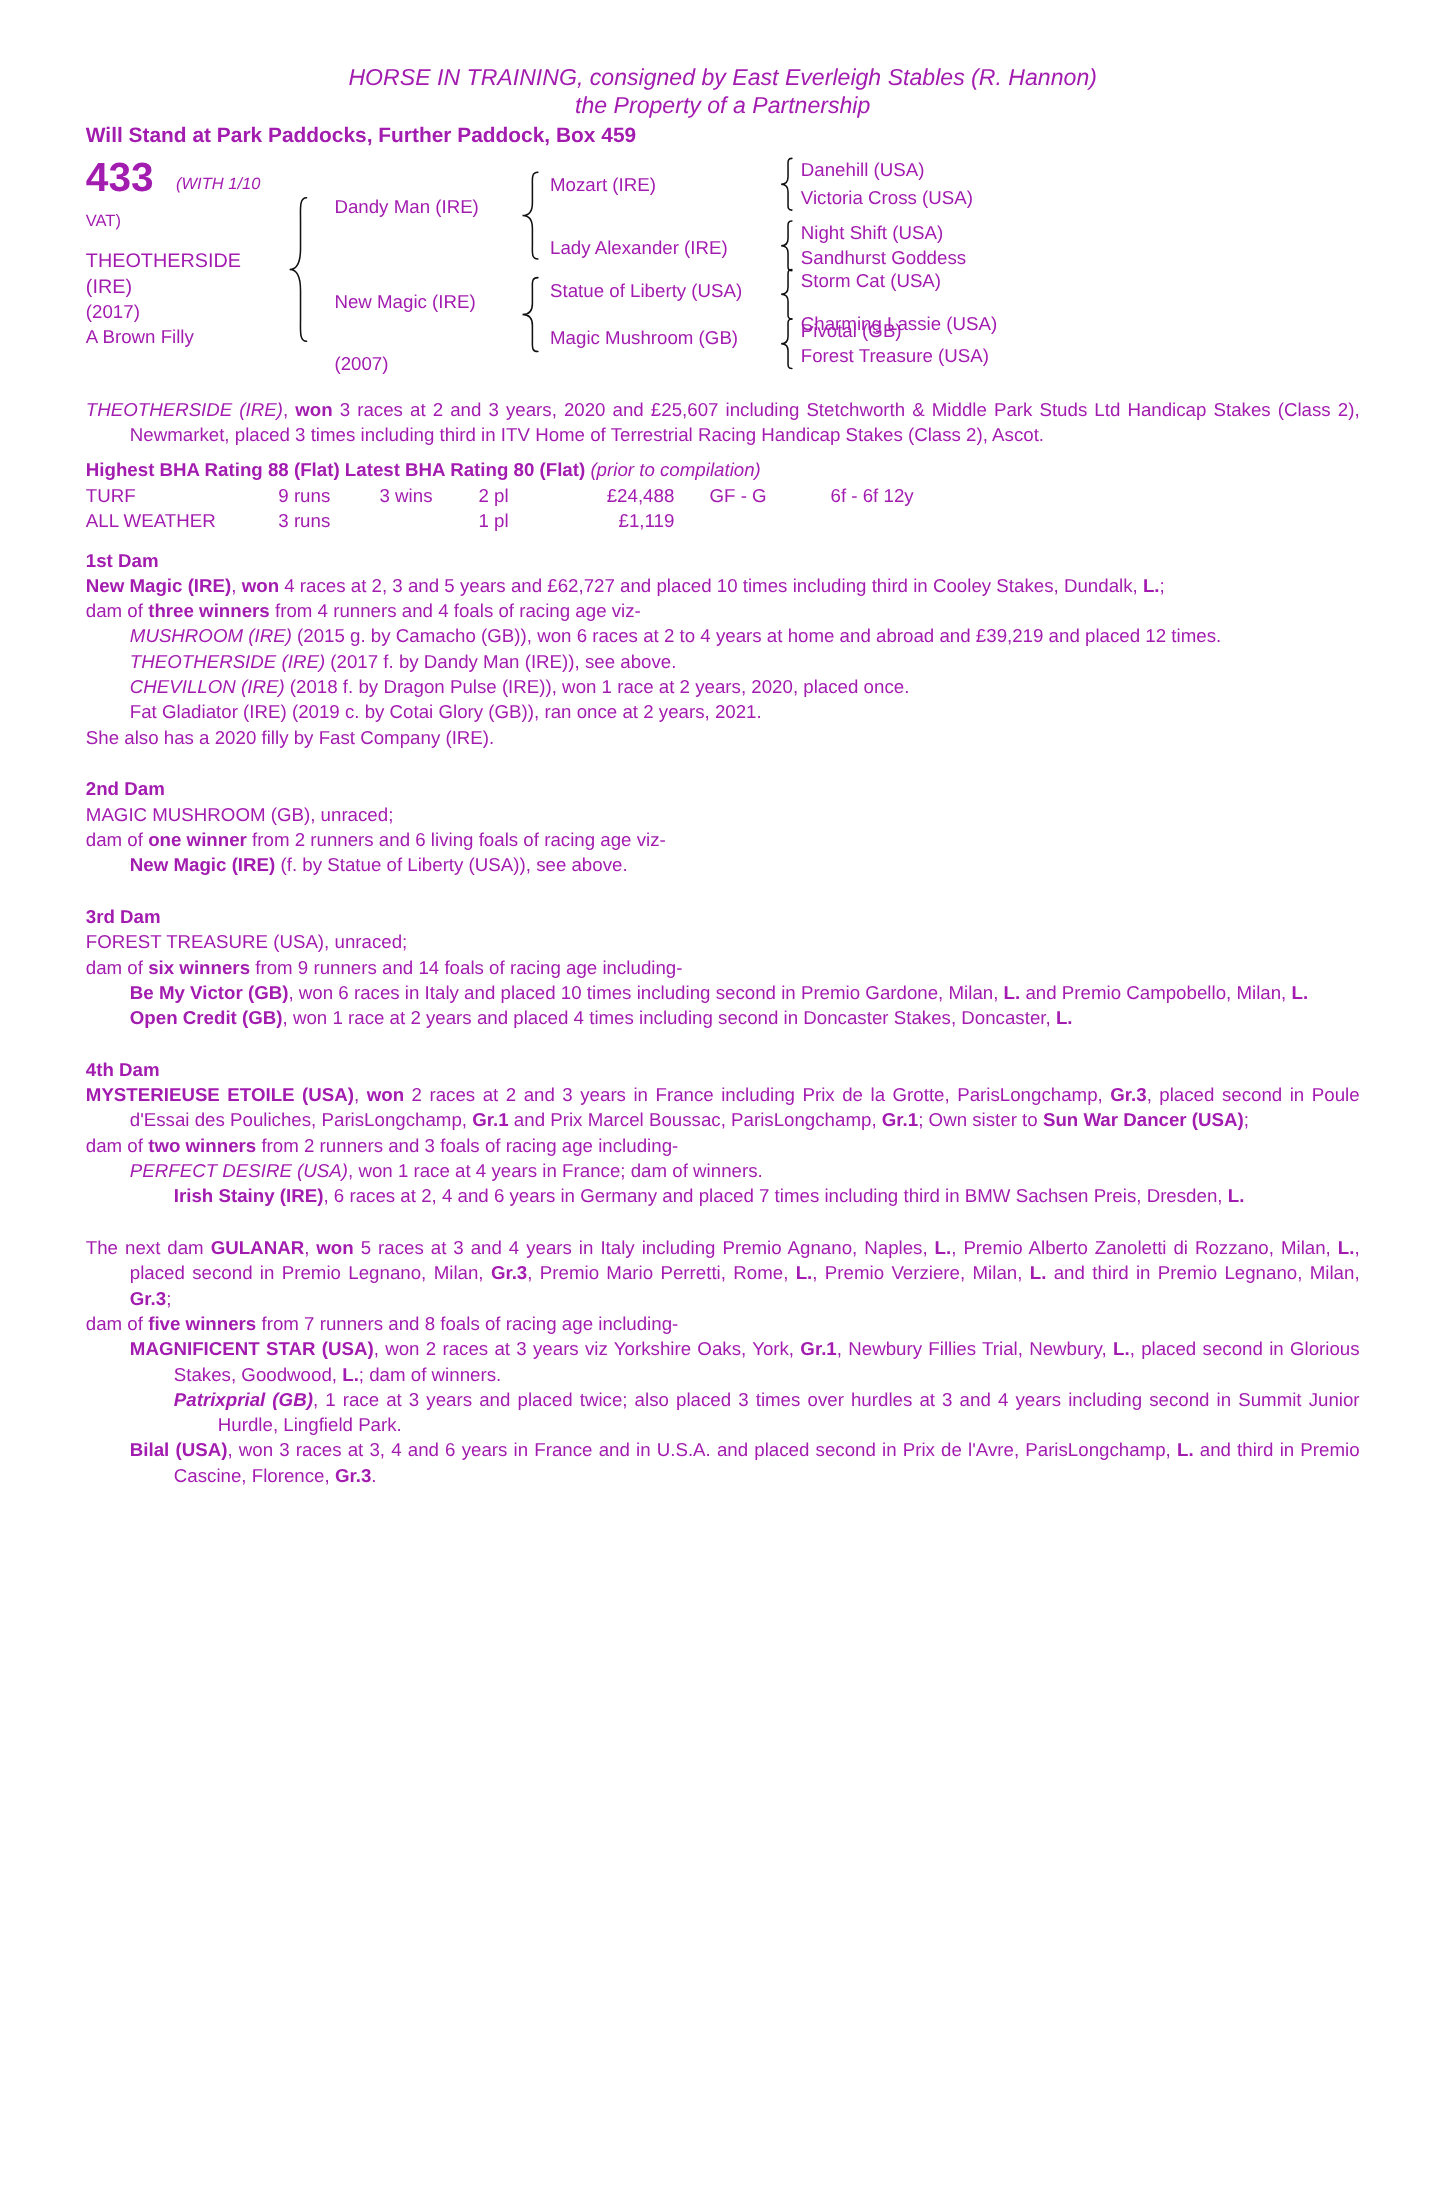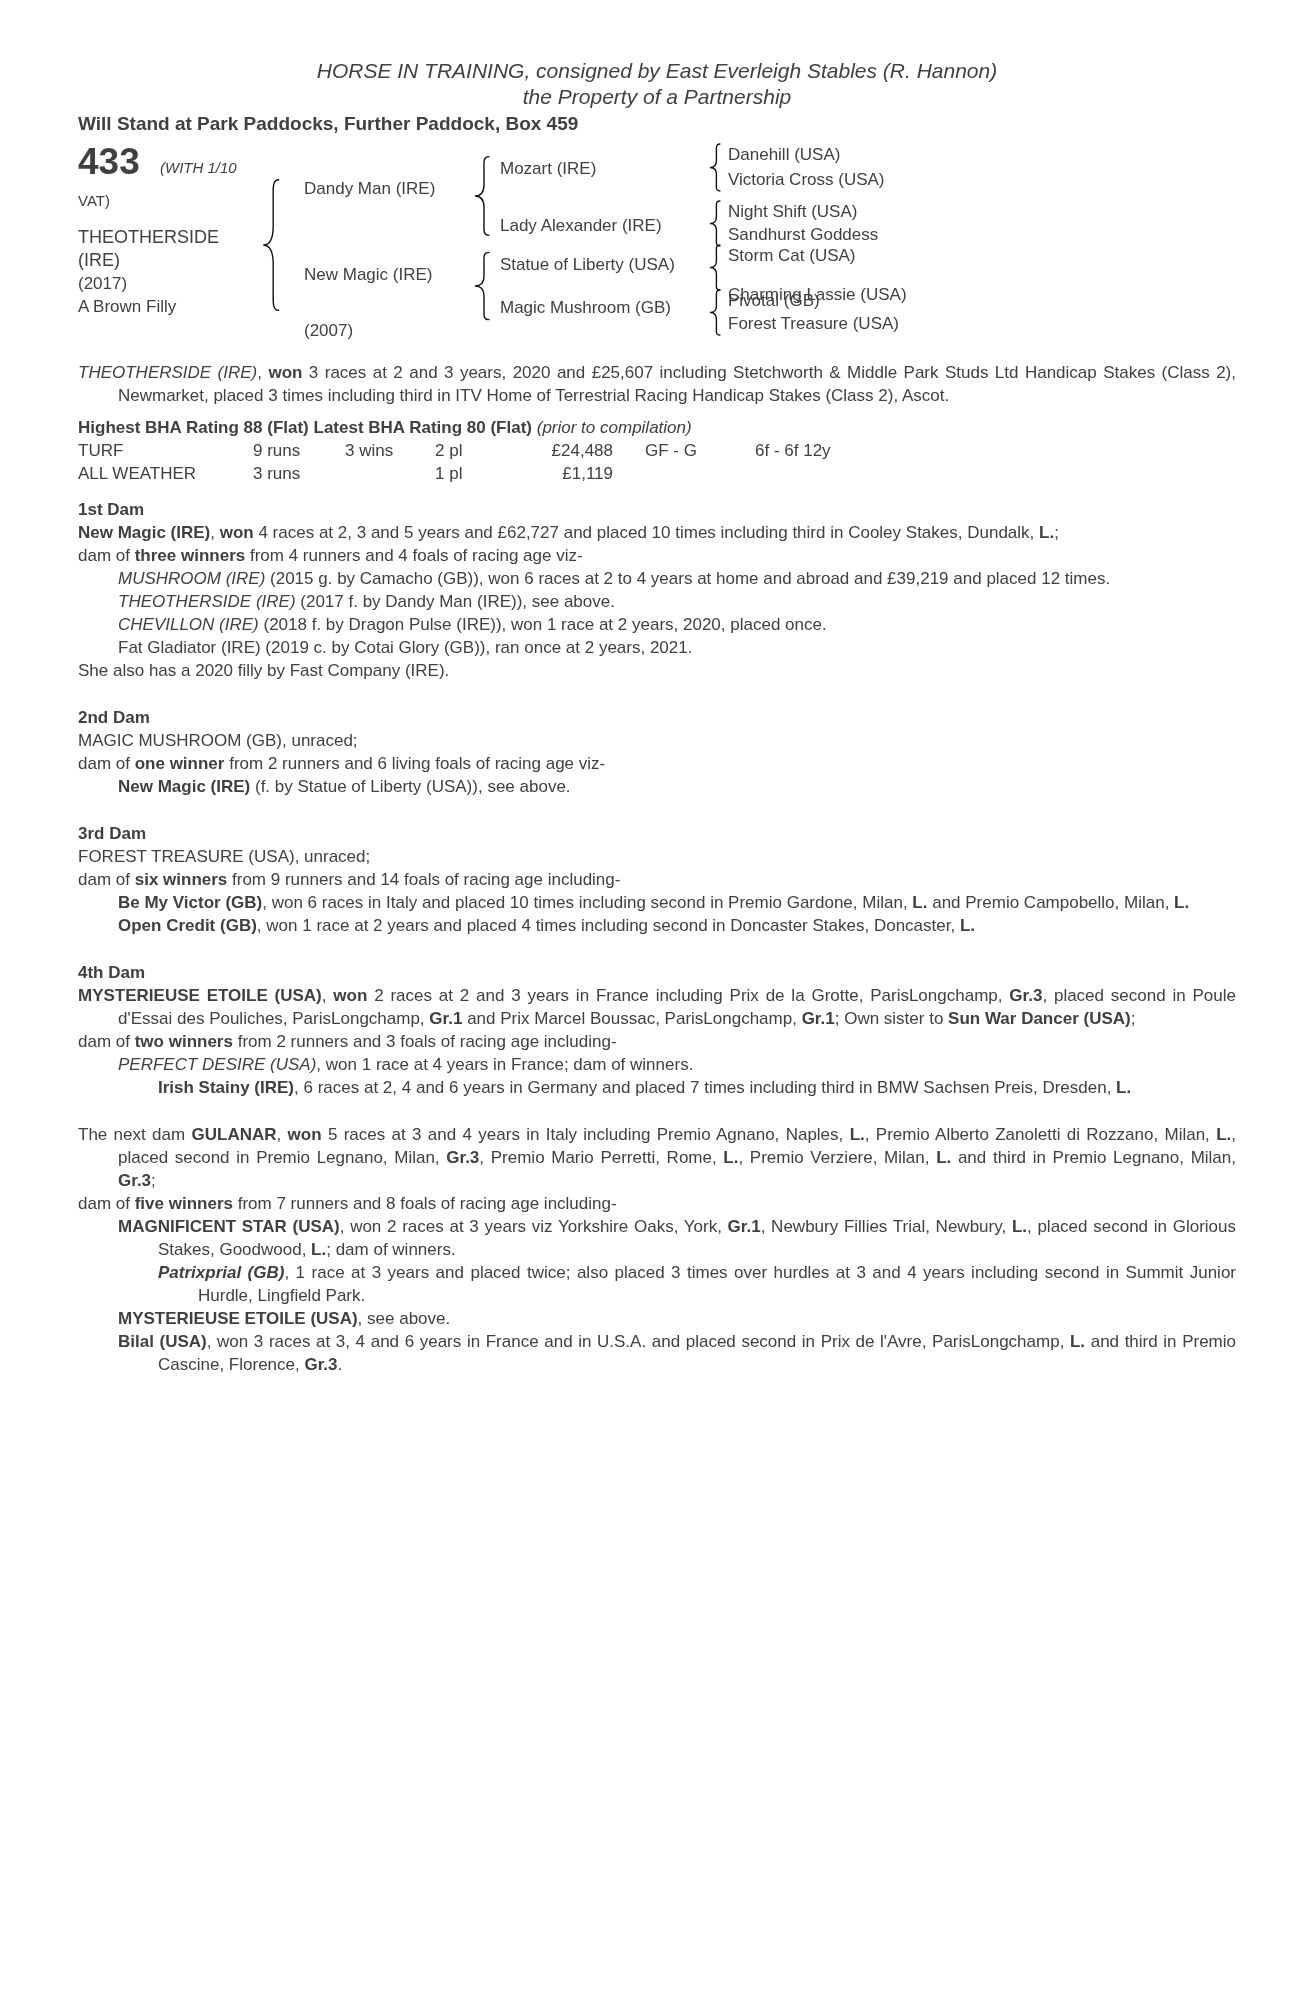--- a/index.html
+++ b/index.html
@@ -1,21 +1,21 @@
 <!DOCTYPE html>
 <html><head>
 <meta charset="utf-8">
 <style>
   html,body { margin:0; padding:0; background:#e8e8e8; }
   .page {
     position:relative;
     width:1314px; height:2000px;
     margin:0 auto;
     background:#ffffff;
-    color:#404040;
+    color:#a21caf;
     font-family:"Liberation Sans", sans-serif;
     font-size:17px; line-height:23px;
     box-sizing:border-box;
     padding:58px 78px 0 78px;
     overflow:hidden;
   }
   p { margin:0; text-align:justify; }
   h3 { font-size:17px; line-height:23px; margin:24px 0 0 0; text-align:left; }
   .title1 { text-align:center; font-style:italic; font-size:21px; line-height:26px; }
   .location { font-weight:bold; font-size:19px; line-height:26px; text-align:left; margin-top:1px; }
@@ -149,17 +149,16 @@
       <p class="p1"><span class="s-b">Open Credit (GB)</span><span>, won 1 race at 2 years and placed 4 times including second in Doncaster Stakes, Doncaster, </span><span class="s-b">L.</span></p>
       <h3 class="mt-sec">4th Dam</h3>
       <p class="p0"><span class="s-b">MYSTERIEUSE ETOILE (USA)</span><span>, </span><span class="s-b">won</span><span> 2 races at 2 and 3 years in France including Prix de la Grotte, ParisLongchamp, </span><span class="s-b">Gr.3</span><span>, placed second in Poule d'Essai des Pouliches, ParisLongchamp, </span><span class="s-b">Gr.1</span><span> and Prix Marcel Boussac, ParisLongchamp, </span><span class="s-b">Gr.1</span><span>; Own sister to </span><span class="s-b">Sun War Dancer (USA)</span><span>;</span></p>
       <p class="p0"><span>dam of </span><span class="s-b">two winners</span><span> from 2 runners and 3 foals of racing age including-</span></p>
       <p class="p1"><span class="s-i">PERFECT DESIRE (USA)</span><span>, won 1 race at 4 years in France; dam of winners.</span></p>
       <p class="p2"><span class="s-b">Irish Stainy (IRE)</span><span>, 6 races at 2, 4 and 6 years in Germany and placed 7 times including third in BMW Sachsen Preis, Dresden, </span><span class="s-b">L.</span></p>
       <p class="p0 mt-sec"><span>The next dam </span><span class="s-b">GULANAR</span><span>, </span><span class="s-b">won</span><span> 5 races at 3 and 4 years in Italy including Premio Agnano, Naples, </span><span class="s-b">L.</span><span>, Premio Alberto Zanoletti di Rozzano, Milan, </span><span class="s-b">L.</span><span>, placed second in Premio Legnano, Milan, </span><span class="s-b">Gr.3</span><span>, Premio Mario Perretti, Rome, </span><span class="s-b">L.</span><span>, Premio Verziere, Milan, </span><span class="s-b">L.</span><span> and third in Premio Legnano, Milan, </span><span class="s-b">Gr.3</span><span>;</span></p>
       <p class="p0"><span>dam of </span><span class="s-b">five winners</span><span> from 7 runners and 8 foals of racing age including-</span></p>
       <p class="p1"><span class="s-b">MAGNIFICENT STAR (USA)</span><span>, won 2 races at 3 years viz Yorkshire Oaks, York, </span><span class="s-b">Gr.1</span><span>, Newbury Fillies Trial, Newbury, </span><span class="s-b">L.</span><span>, placed second in Glorious Stakes, Goodwood, </span><span class="s-b">L.</span><span>; dam of winners.</span></p>
       <p class="p2"><span class="s-bi">Patrixprial (GB)</span><span>, 1 race at 3 years and placed twice; also placed 3 times over hurdles at 3 and 4 years including second in Summit Junior Hurdle, Lingfield Park.</span></p>
-      <p class="p1"><span class="s-b">MYSTERIEUSE ETOILE (USA)</span><span>, see above.</span></p>
       <p class="p1"><span class="s-b">Bilal (USA)</span><span>, won 3 races at 3, 4 and 6 years in France and in U.S.A. and placed second in Prix de l'Avre, ParisLongchamp, </span><span class="s-b">L.</span><span> and third in Premio Cascine, Florence, </span><span class="s-b">Gr.3</span><span>.</span></p>
     </div>
 
 </div>
 
 </body></html>

